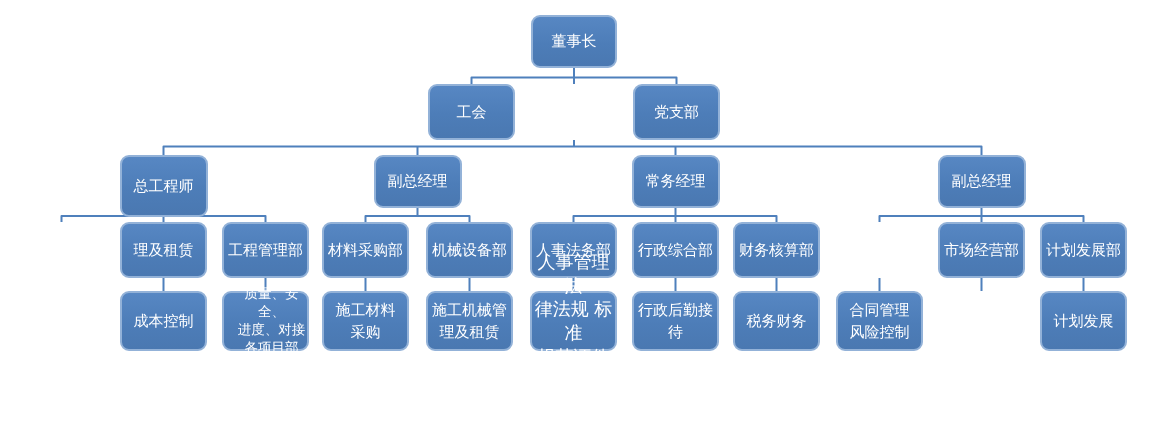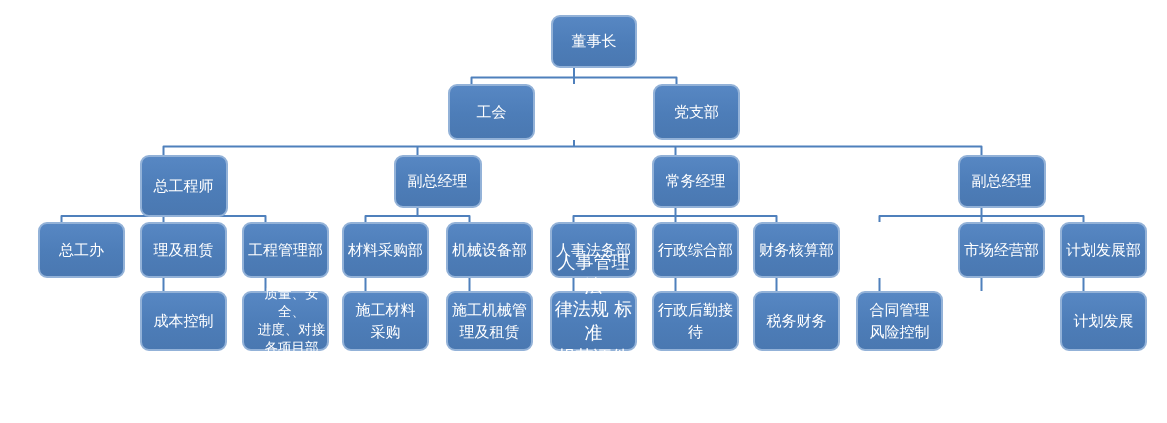--- a/index.html
+++ b/index.html
@@ -18,21 +18,20 @@
     background: linear-gradient(180deg, #5787c3 0%, #4d7db8 55%, #4a78b1 100%);
     border: 2px solid #93b2d8;
     border-radius: 9px;
     color: #ffffff;
     display: flex;
     align-items: center;
     justify-content: center;
     text-align: center;
     font-size: 15px;
     line-height: 1.5;
-    margin-left: 20px;
   }
   .node span { white-space: pre-line; }
   .node.lines3 { font-size: 13.5px; line-height: 1.32; padding-left: 12px; }
   .node.small  { font-size: 18px;   line-height: 1.32; }
 </style>
 </head>
 <body>
 
 <div class="canvas">
 
@@ -72,23 +71,20 @@
   <div class="node" style="left:373.5px;top:155px;width:88px;height:53px">
       <span>副总经理</span>
     </div>
   <div class="node" style="left:631.5px;top:155px;width:88px;height:53px">
       <span>常务经理</span>
     </div>
   <div class="node" style="left:937.5px;top:155px;width:88px;height:53px">
       <span>副总经理</span>
     </div>
 
-  <div class="node" style="left:18px;top:222px;width:87px;height:56px">
-      <span>总工办</span>
-    </div>
   <div class="node" style="left:120px;top:222px;width:87px;height:56px">
       <span>理及租赁</span>
     </div>
   <div class="node" style="left:222px;top:222px;width:87px;height:56px">
       <span>工程管理部</span>
     </div>
   <div class="node" style="left:322px;top:222px;width:87px;height:56px">
       <span>材料采购部</span>
     </div>
   <div class="node" style="left:426px;top:222px;width:87px;height:56px">

